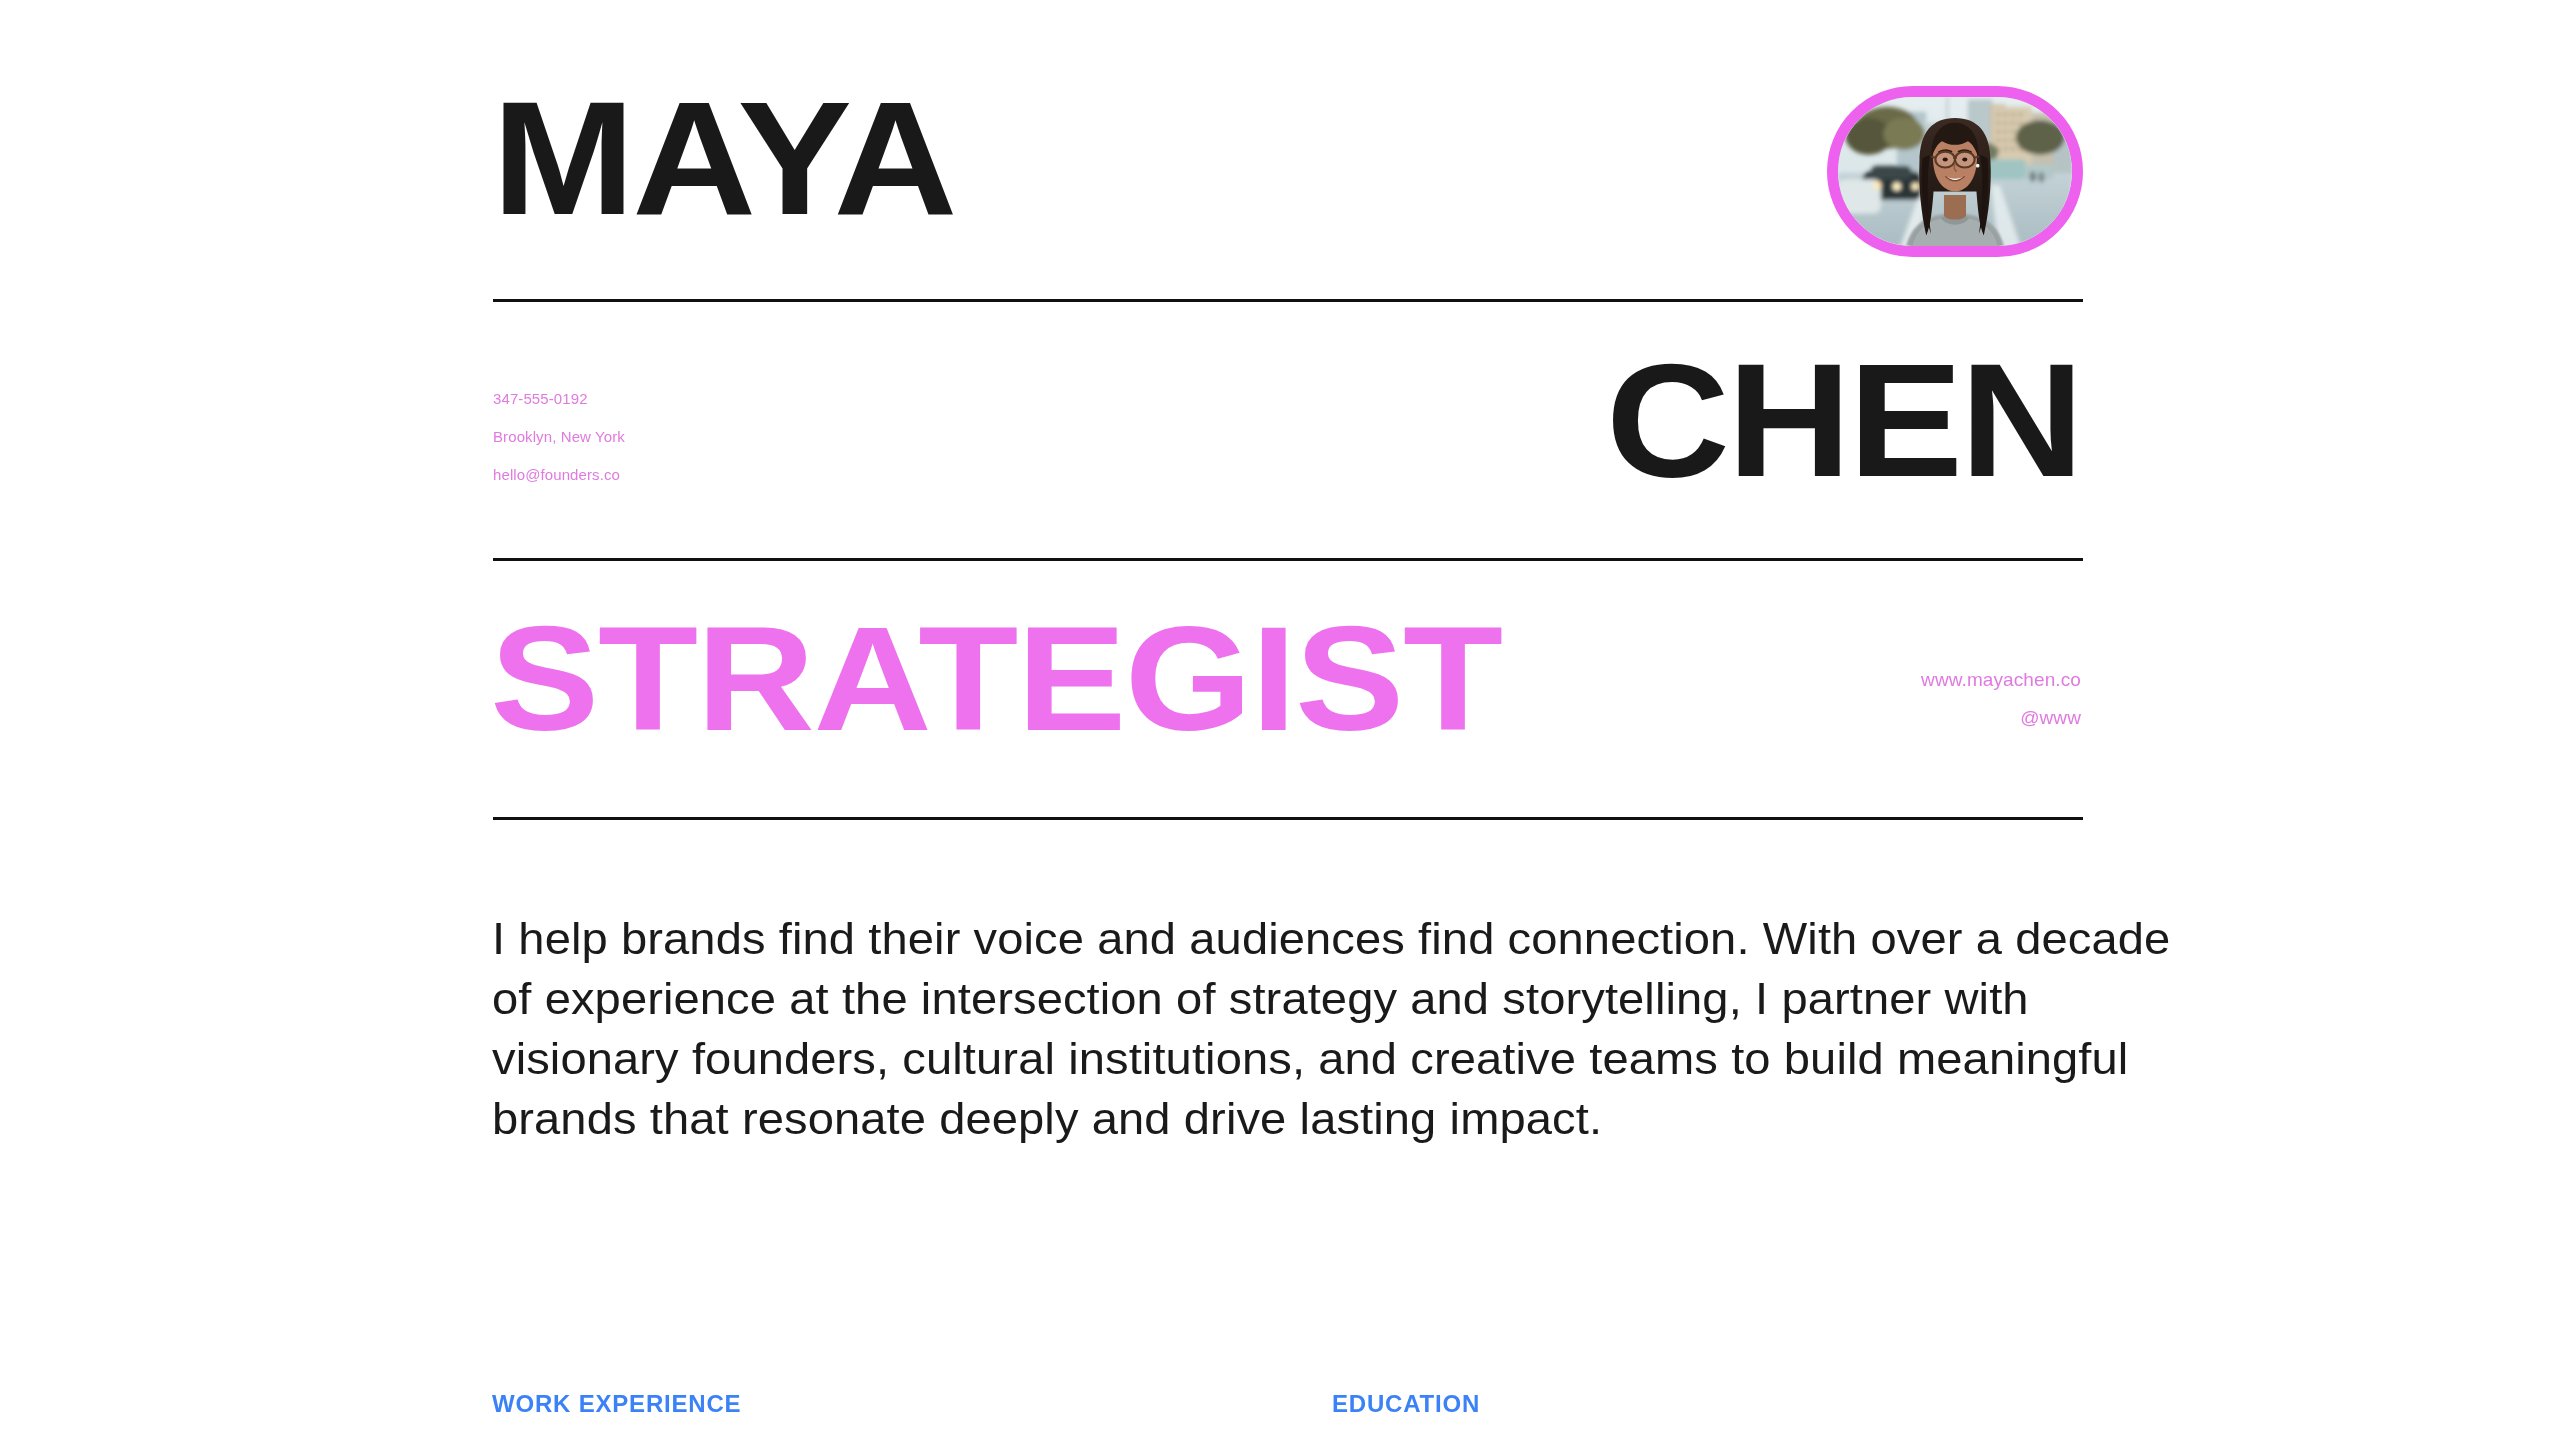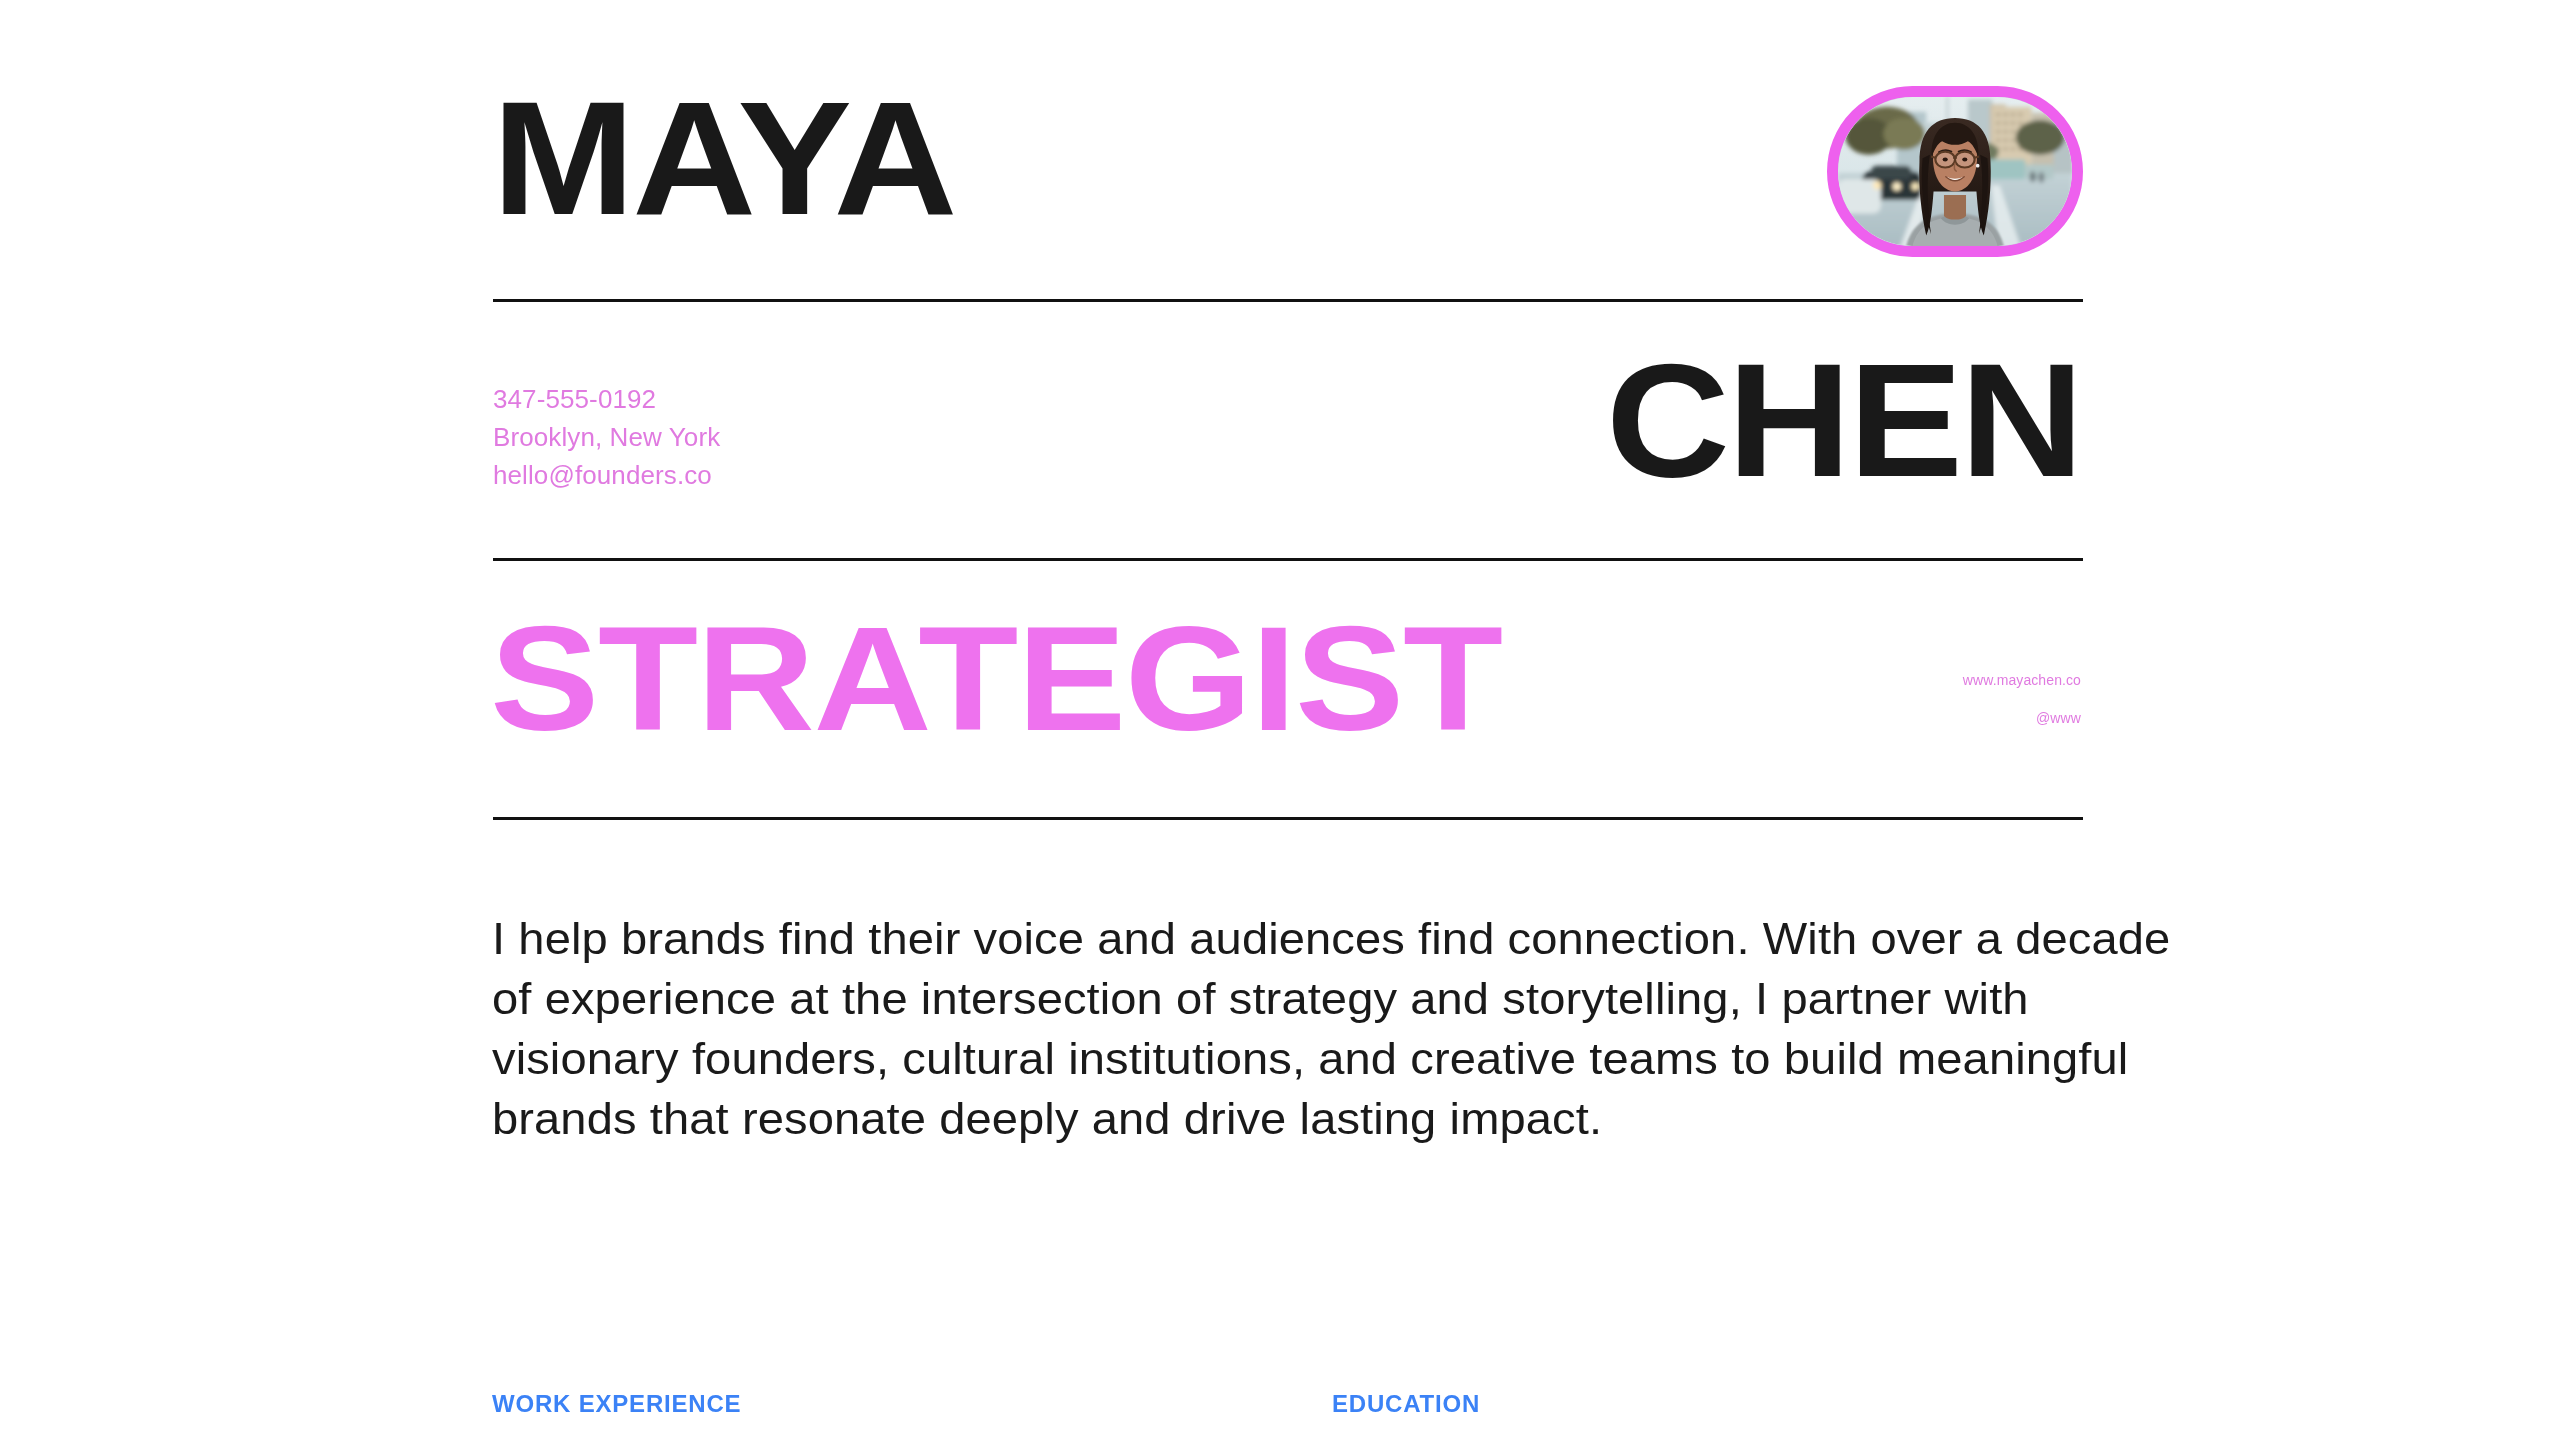--- a/index.html
+++ b/index.html
@@ -63,21 +63,21 @@
     white-space:nowrap;
     text-align:right;
   }
 
   
   .contact {
     position:absolute;
     left:493px;
     top:380px;
     color:#e07ae0;
-    font-size:26px;
+    font-size:15px;
     line-height:38px;
     letter-spacing:0.1px;
     white-space:nowrap;
   }
   .contact div { display:block; }
 
   
   .role-title {
     position:absolute;
     left:490px;
@@ -92,21 +92,21 @@
     transform-origin:left top;
     white-space:nowrap;
   }
 
   
   .web {
     position:absolute;
     right:495px;
     top:661px;
     color:#e07ae0;
-    font-size:14px;
+    font-size:19px;
     line-height:38px;
     letter-spacing:0.1px;
     text-align:right;
     white-space:nowrap;
   }
   .web div { display:block; }
 
   
   .summary {
     position:absolute;

